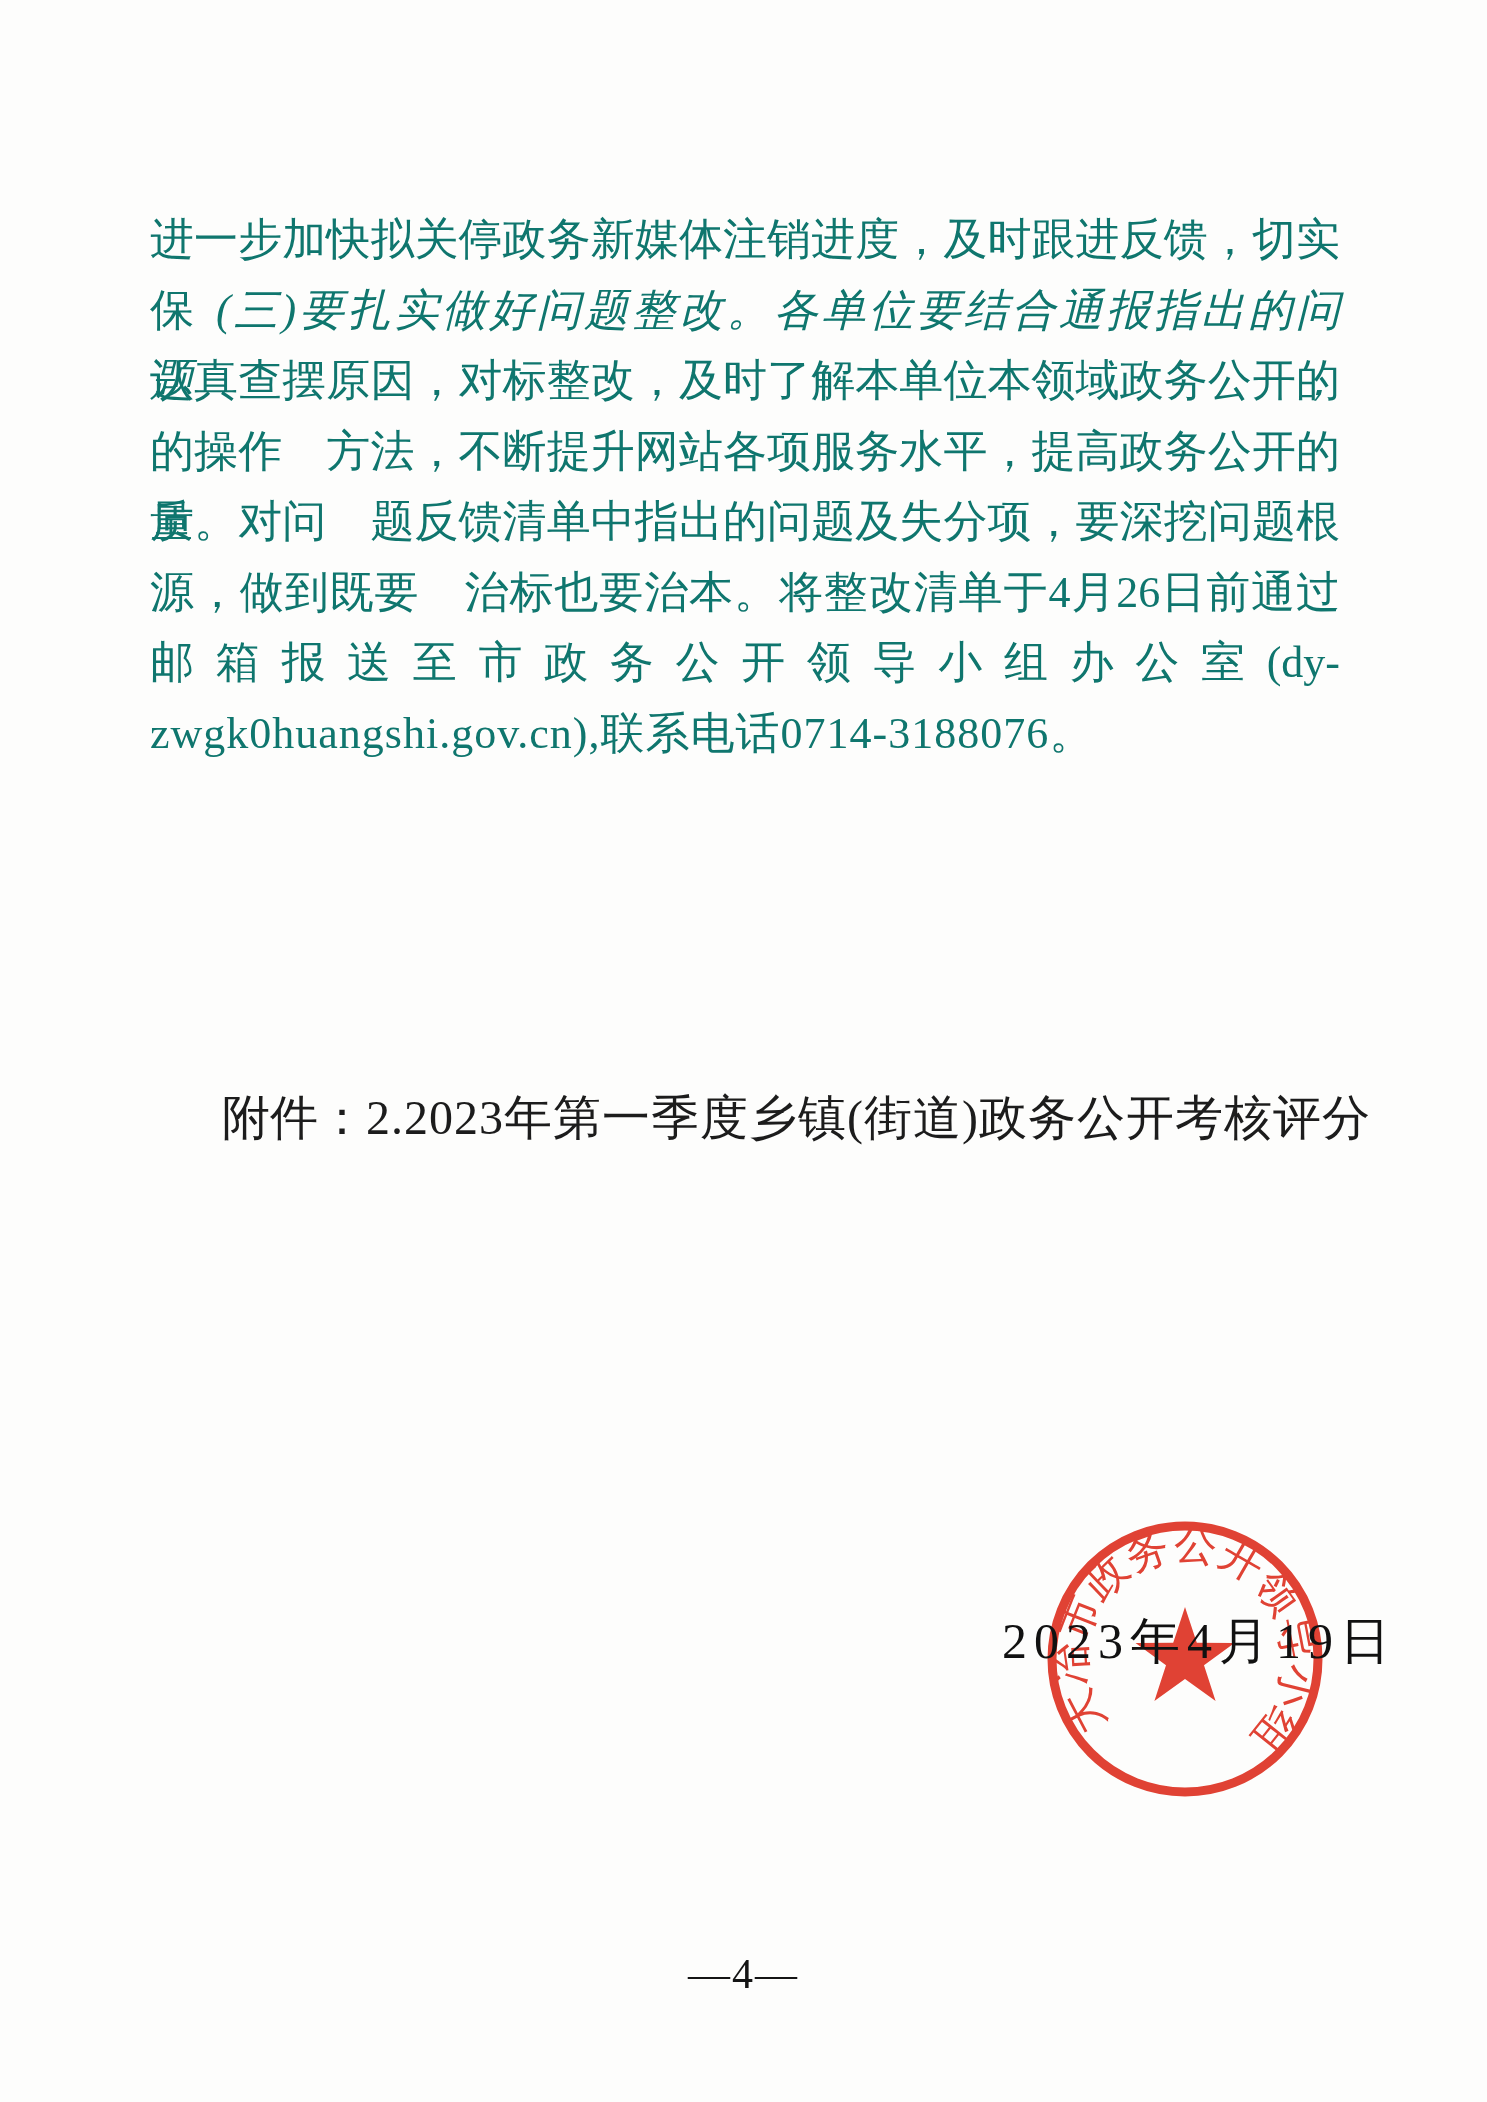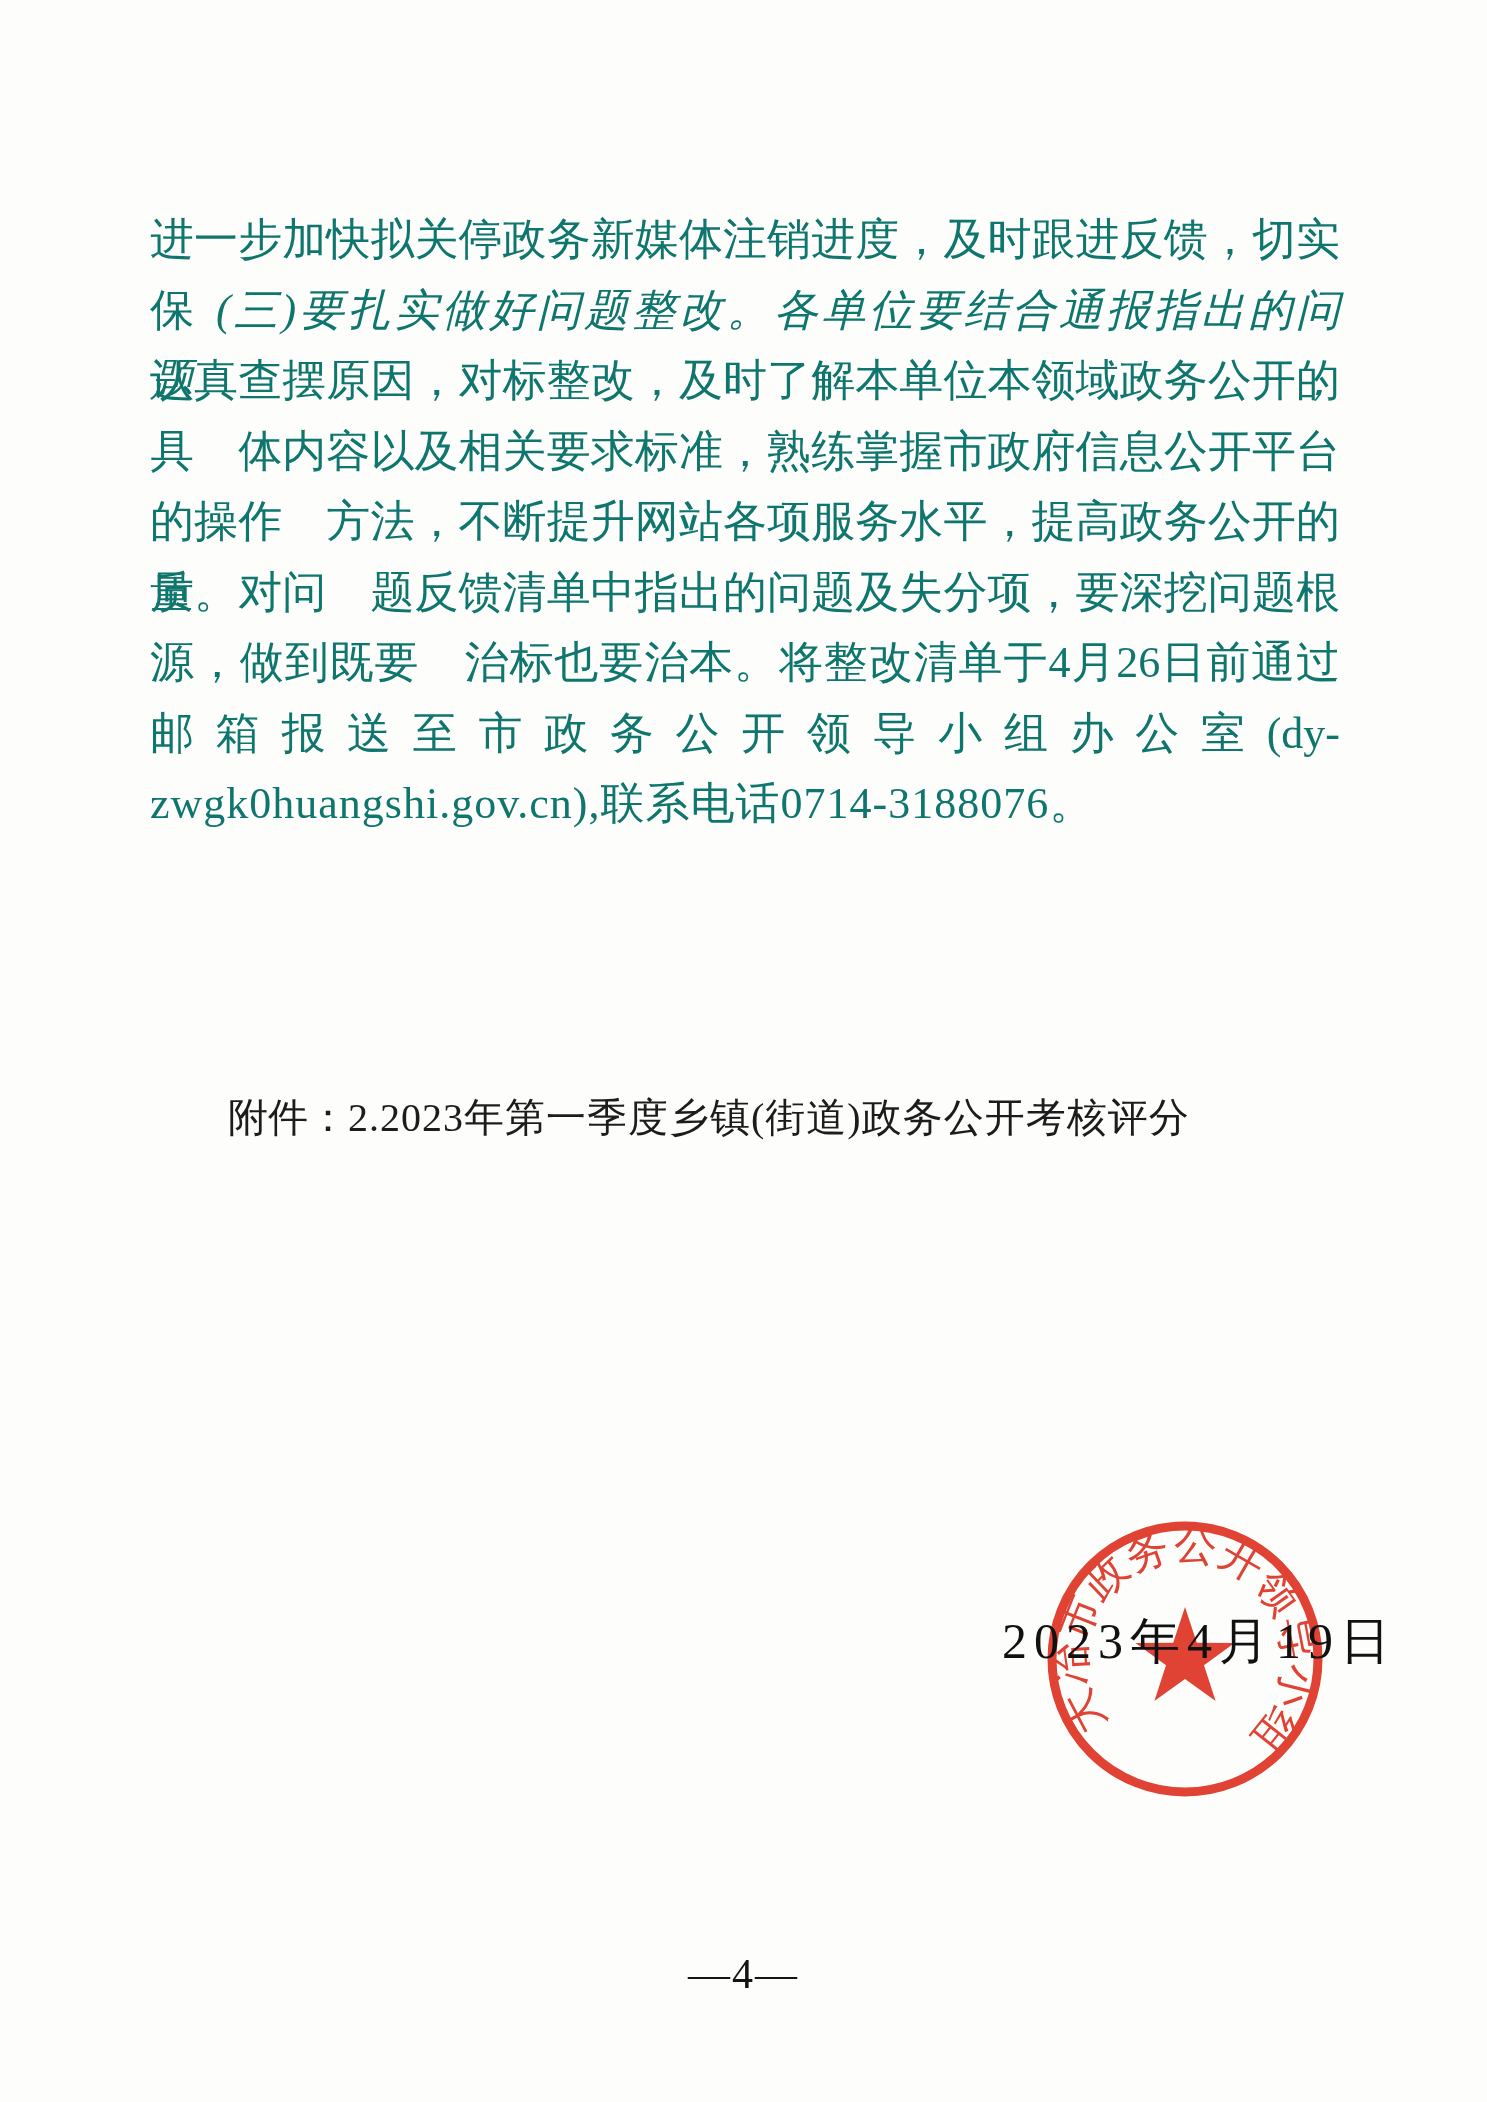--- a/index.html
+++ b/index.html
@@ -21,22 +21,22 @@
   }
   .line.justify{
     white-space:normal;
     text-align:justify;
     text-align-last:justify;
     text-justify:inter-character;
     letter-spacing:0;
   }
   .line.indent{ text-indent:66px;font-style:italic; }
   .attachments{
-    position:absolute;left:228px;top:1078px;
-    font-size:40px;color:#1c1c1c;display:flex;align-items:flex-start;
+    position:absolute;left:222px;top:1078px;
+    font-size:48px;color:#1c1c1c;display:flex;align-items:flex-start;
   }
   .att-label{flex:0 0 auto;line-height:80px;}
   .att-items{flex:1 1 auto;}
   .att-item{line-height:80px;white-space:nowrap;letter-spacing:1px;}
   .date-line{
     position:absolute;left:1002px;top:1608px;z-index:3;
     font-size:50px;color:#111;letter-spacing:7px;white-space:nowrap;
   }
   .seal{
     position:absolute;left:1043px;top:1517px;width:284px;height:284px;z-index:2;
@@ -49,21 +49,20 @@
 </style>
 </head>
 <body>
 
 <div class="page">
 
   <div class="body-text">
     <div class="line justify">进一步加快拟关停政务新媒体注销进度，及时跟进反馈，切实保</div>
     <div class="line justify indent">(三)要扎实做好问题整改。各单位要结合通报指出的问题，</div>
     <div class="line justify">认真查摆原因，对标整改，及时了解本单位本领域政务公开的</div>
-    <div class="line justify">具　体内容以及相关要求标准，熟练掌握市政府信息公开平台</div>
     <div class="line justify">的操作　方法，不断提升网站各项服务水平，提高政务公开的质</div>
     <div class="line justify">量。对问　题反馈清单中指出的问题及失分项，要深挖问题根</div>
     <div class="line justify">源，做到既要　治标也要治本。将整改清单于4月26日前通过</div>
     <div class="line justify">邮箱报送至市政务公开领导小组办公室(dy-</div>
     <div class="line">zwgk0huangshi.gov.cn),联系电话0714-3188076。</div>
   </div>
 
   <div class="attachments">
     <span class="att-label">附件：</span>
     <div class="att-items">

